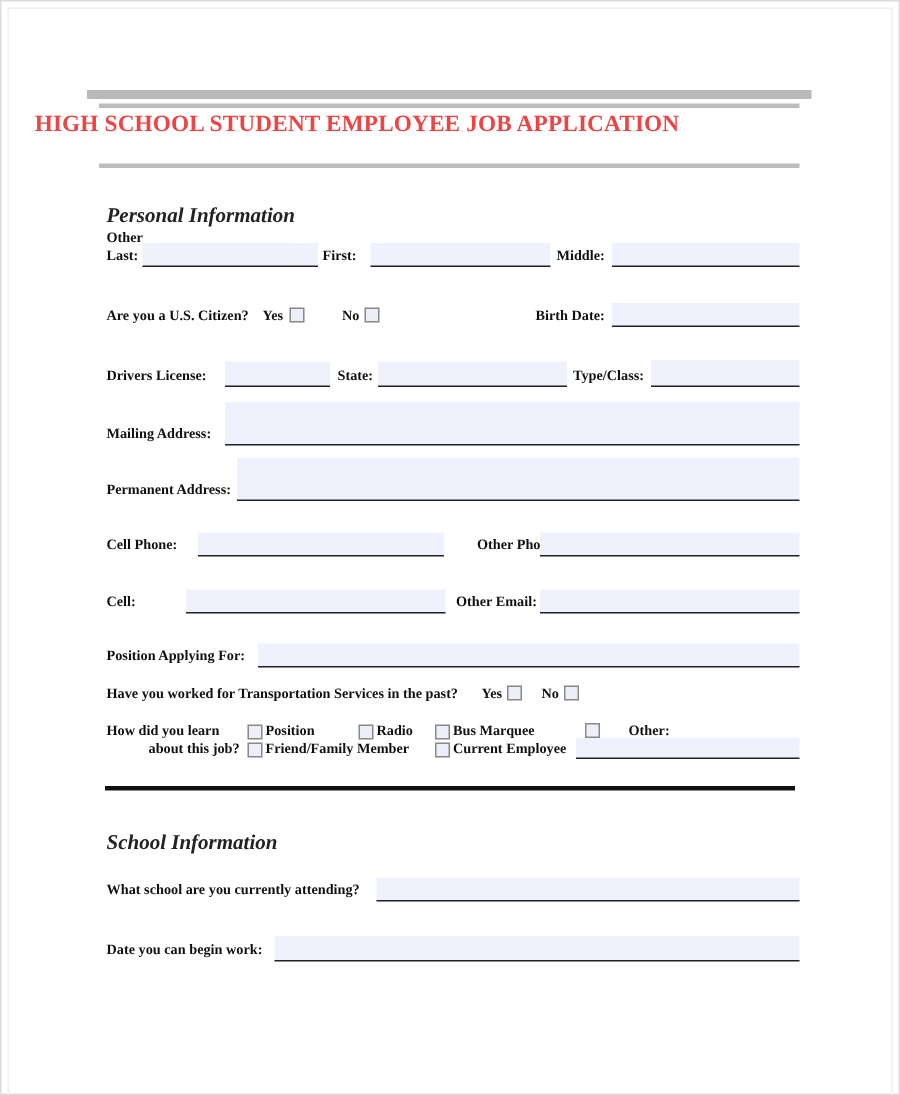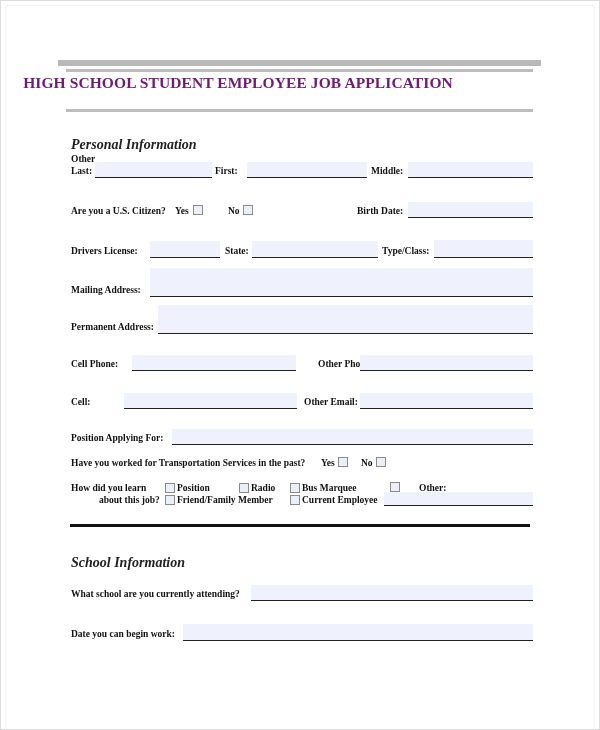--- a/index.html
+++ b/index.html
@@ -15,21 +15,21 @@
     }
     .page-border-inner {
       position: absolute; left: 5px; top: 5px; width: 588px; height: 724px;
       border-left: 1px solid #f0f0f0; border-right: 1px solid #f0f0f0; border-top: 1px solid #f0f0f0;
     }
     .rule-thick { position: absolute; left: 58px; top: 60px; width: 483px; height: 6px; background: #b9b9b9; }
     .rule-thin { position: absolute; left: 66px; top: 69px; width: 467px; height: 3px; background: #bdbdbd; }
     .rule-bottom { position: absolute; left: 66px; top: 109px; width: 467px; height: 3px; background: #bdbdbd; }
     .title {
       position: absolute; left: 0; top: 74px; width: 476px; text-align: center;
-      font-weight: bold; font-size: 15.5px; letter-spacing: 0.1px; color: #701a75;
+      font-weight: bold; font-size: 15.5px; letter-spacing: 0.1px; color: #ef4444;
     }
     .section-title {
       position: absolute; font-style: italic; font-weight: bold; font-size: 14px; color: #222;
     }
     .lbl { position: absolute; font-weight: bold; font-size: 9.5px; color: #111; white-space: nowrap; }
     .field {
       position: absolute; background: #eff1fc; border-bottom: 1.5px solid #222;
       box-sizing: border-box;
     }
     .cb {

